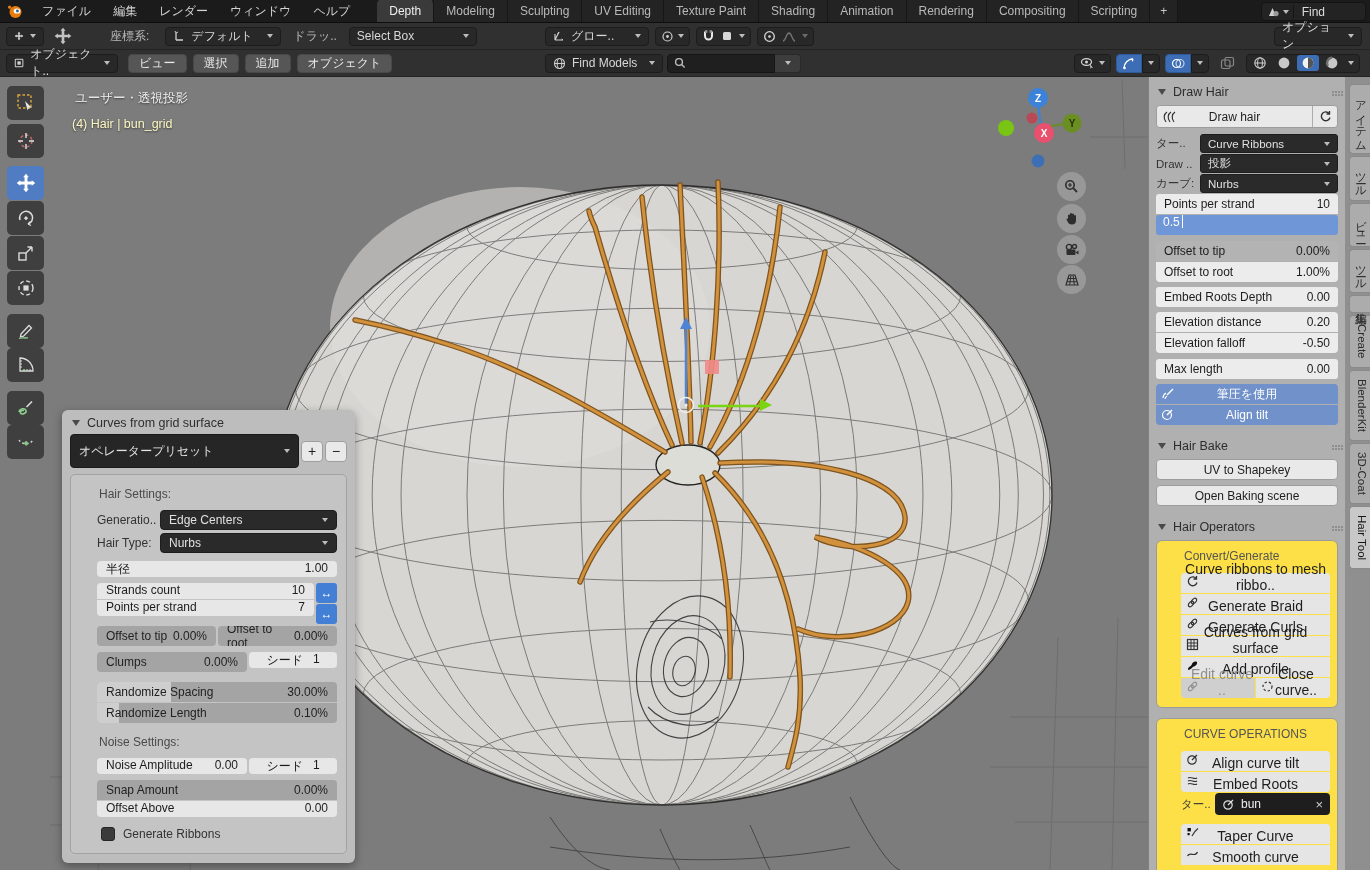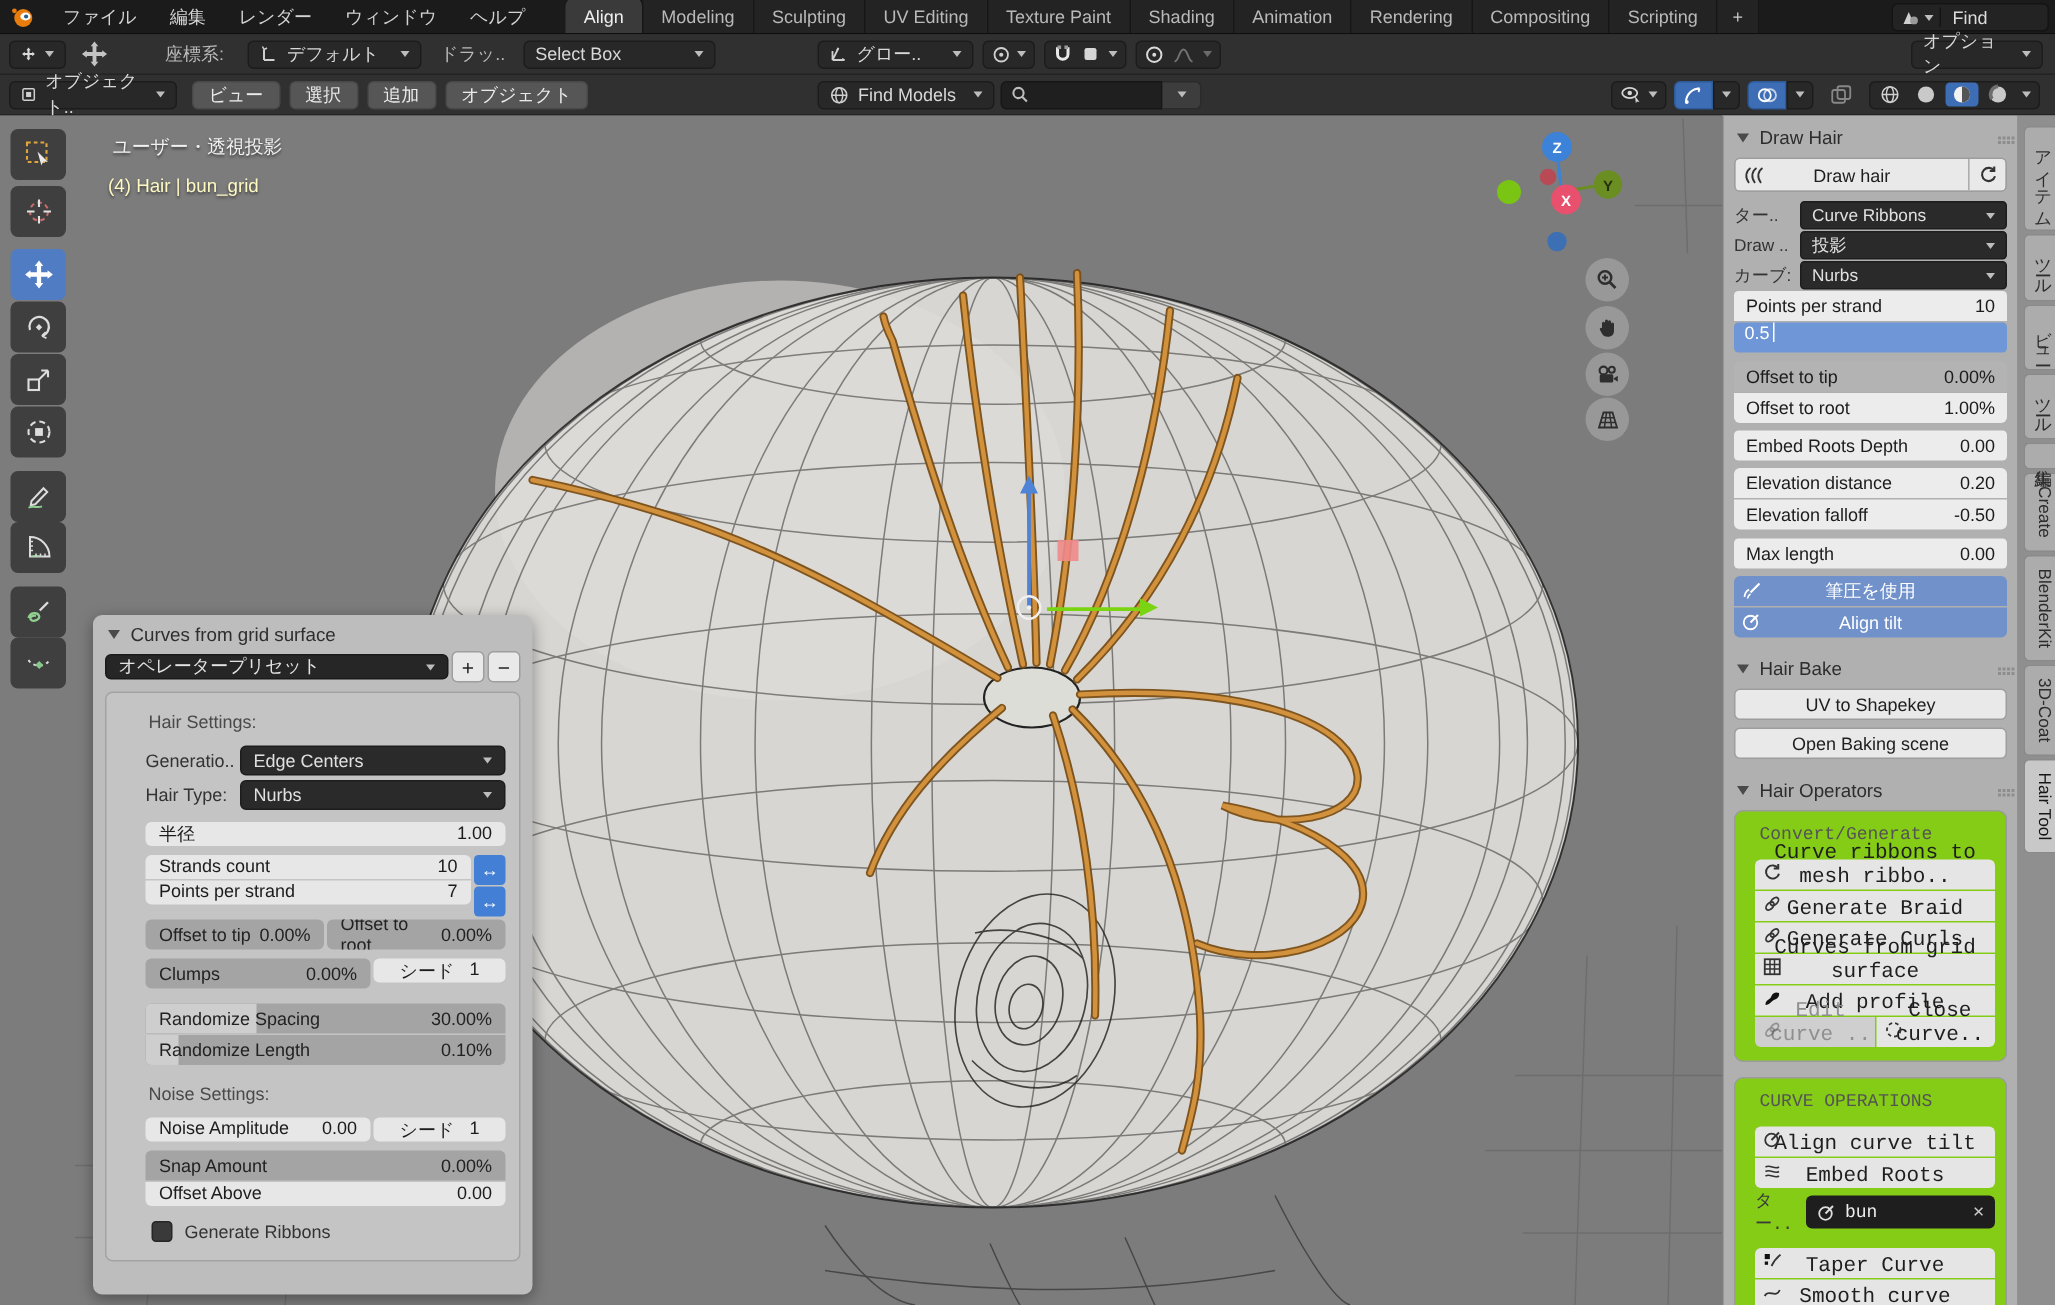--- a/index.html
+++ b/index.html
@@ -50,21 +50,21 @@
 
   
   .navgizmo { position:absolute; left:995px; top:8px; width:110px; height:100px; }
   .navbtn { position:absolute; width:29px; height:29px; border-radius:50%; background:rgba(255,255,255,.22); display:flex; align-items:center; justify-content:center; }
 
   
   .op-panel { position:absolute; left:62px; top:333px; width:293px; height:453px; background:#bdbdbd; border-radius:6px; box-shadow:0 3px 10px rgba(0,0,0,.35); color:#1f1f1f; overflow:hidden; }
   .op-head { display:flex; align-items:center; gap:7px; padding:6px 10px 4px 10px; color:#2e2e2e; font-size:12.5px; }
   .tri-down { width:0; height:0; border-left:4.5px solid transparent; border-right:4.5px solid transparent; border-top:6px solid #4a4a4a; }
   .op-preset { display:flex; align-items:center; gap:2px; padding:0 8px 6px 8px; }
-  .op-preset .pdd { flex:1; background:#262626; border:1px solid #1a1a1a; border-radius:4px; height:17px; display:flex; align-items:center; color:#e3e3e3; padding:0 8px; }
+  .op-preset .pdd { flex:1; background:#262626; border:1px solid #1a1a1a; border-radius:4px; height:34px; display:flex; align-items:center; color:#e3e3e3; padding:0 8px; }
   .sqbtn { width:22px; height:21px; background:#e9e9e9; border:1px solid #9e9e9e; border-radius:4px; display:flex; align-items:center; justify-content:center; color:#222; font-size:14px; }
   .op-body { margin:0 8px; background:#c4c4c4; border:1px solid #a3a3a3; border-radius:5px; padding:9px 9px 10px 26px; }
   .sect-lbl { color:#4a4a4a; margin:3px 0 9px 2px; }
   .fieldrow { display:flex; align-items:center; margin-bottom:3px; }
   .fieldrow .flabel { width:63px; color:#333; text-align:left; }
   .fieldrow .fdd { flex:1; background:#2a2a2a; border:1px solid #1d1d1d; border-radius:4px; height:20px; display:flex; align-items:center; color:#e0e0e0; padding:0 8px; }
   .val { background:#e7e7e7; border-radius:4px; height:16px; display:flex; align-items:flex-start; padding:0 9px; color:#1c1c1c; }
   .val .v { margin-left:auto; }
   .sld { position:relative; background:#a4a4a4; border-radius:4px; height:20px; display:flex; align-items:center; padding:0 9px; color:#222; overflow:hidden; }
   .sld .fill { position:absolute; left:0; top:0; bottom:0; background:#cecece; }
@@ -94,21 +94,21 @@
   .sb-fieldrow .fdd { flex:1; background:#2a2a2a; border:1px solid #1d1d1d; border-radius:3px; height:19px; display:flex; align-items:center; color:#e0e0e0; padding:0 7px; font-size:11.5px; }
   .sb-val { background:#ececec; height:20px; display:flex; align-items:center; padding:0 8px; color:#1c1c1c; border-radius:3px; }
   .sb-val .v { margin-left:auto; }
   .editfield { background:#6f96d6; height:20px; border-radius:3px; display:flex; padding:0 7px; color:#fff; margin-top:1px; }
   .caret { width:1px; height:13px; background:#fff; margin-left:2px; }
   .sb-sld { position:relative; height:20px; display:flex; align-items:center; padding:0 8px; color:#1c1c1c; overflow:hidden; border-radius:3px; }
   .sb-sld.empty { background:#b3b3b3; } .sb-sld.full { background:#ececec; }
   .sb-sld .v { margin-left:auto; }
   .bluetgl { background:#7091c9; height:20px; display:flex; align-items:center; color:#fff; position:relative; }
   .bluetgl .txt { width:100%; text-align:center; }
-  .groupbox { background:#84cc16; border:1px solid #9b9b9b; border-radius:6px; padding:8px 7px 9px 13px;font-family:Liberation Mono, monospace; }
+  .groupbox { background:#fde047; border:1px solid #9b9b9b; border-radius:6px; padding:8px 7px 9px 24px; }
   .groupbox .glabel { color:#545454; margin:0 0 10px 3px; }
   .gbtn { background:#e5e5e5; height:20px; display:flex; align-items:flex-end; color:#1e1e1e; position:relative; margin-bottom:1px; font-size:14px; }
   .gbtn .txt { width:100%; text-align:center; }
   .gbtn .licon { position:absolute; left:5px; top:2px; }
   .gbtn.disabled { background:#cfcfcf; color:#8f8f8f; }
   .rowsplit { display:flex; gap:1px; }
   .rowsplit > div { flex:1; }
   .chiprow { display:flex; align-items:center; margin-top:1px; }
   .chiprow .flabel { width:34px; color:#3a3a3a; font-size:11.5px; }
   .chip { flex:1; background:#1e1e1e; border-radius:4px; height:22px; display:flex; align-items:center; color:#eee; padding:0 7px; gap:6px; }
@@ -133,21 +133,21 @@
           <circle cx="10.4" cy="8" r="1.4" fill="#2b5f8a"></circle>
           <circle cx="2.6" cy="4.2" r="1.6" fill="#e87d0d"></circle>
         </svg>
     </span>
     <span class="menu-item">ファイル</span>
     <span class="menu-item">編集</span>
     <span class="menu-item">レンダー</span>
     <span class="menu-item">ウィンドウ</span>
     <span class="menu-item">ヘルプ</span>
     <div class="tabs">
-      <span class="wtab active">Align</span>
+      <span class="wtab active">Depth</span>
       <span class="wtab">Modeling</span>
       <span class="wtab">Sculpting</span>
       <span class="wtab">UV Editing</span>
       <span class="wtab">Texture Paint</span>
       <span class="wtab">Shading</span>
       <span class="wtab">Animation</span>
       <span class="wtab">Rendering</span>
       <span class="wtab">Compositing</span>
       <span class="wtab">Scripting</span>
       <span class="wtab plus">+</span>

